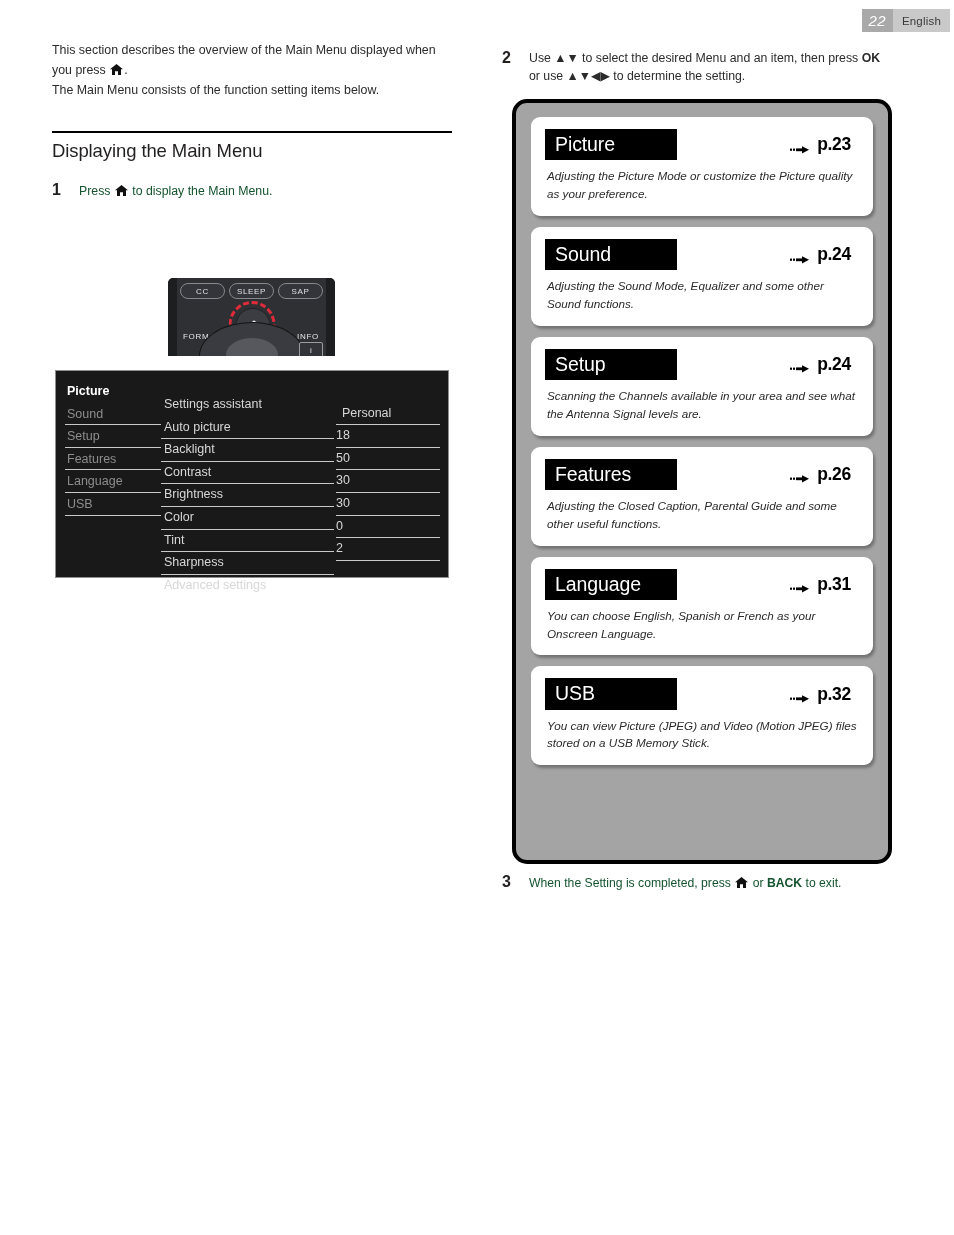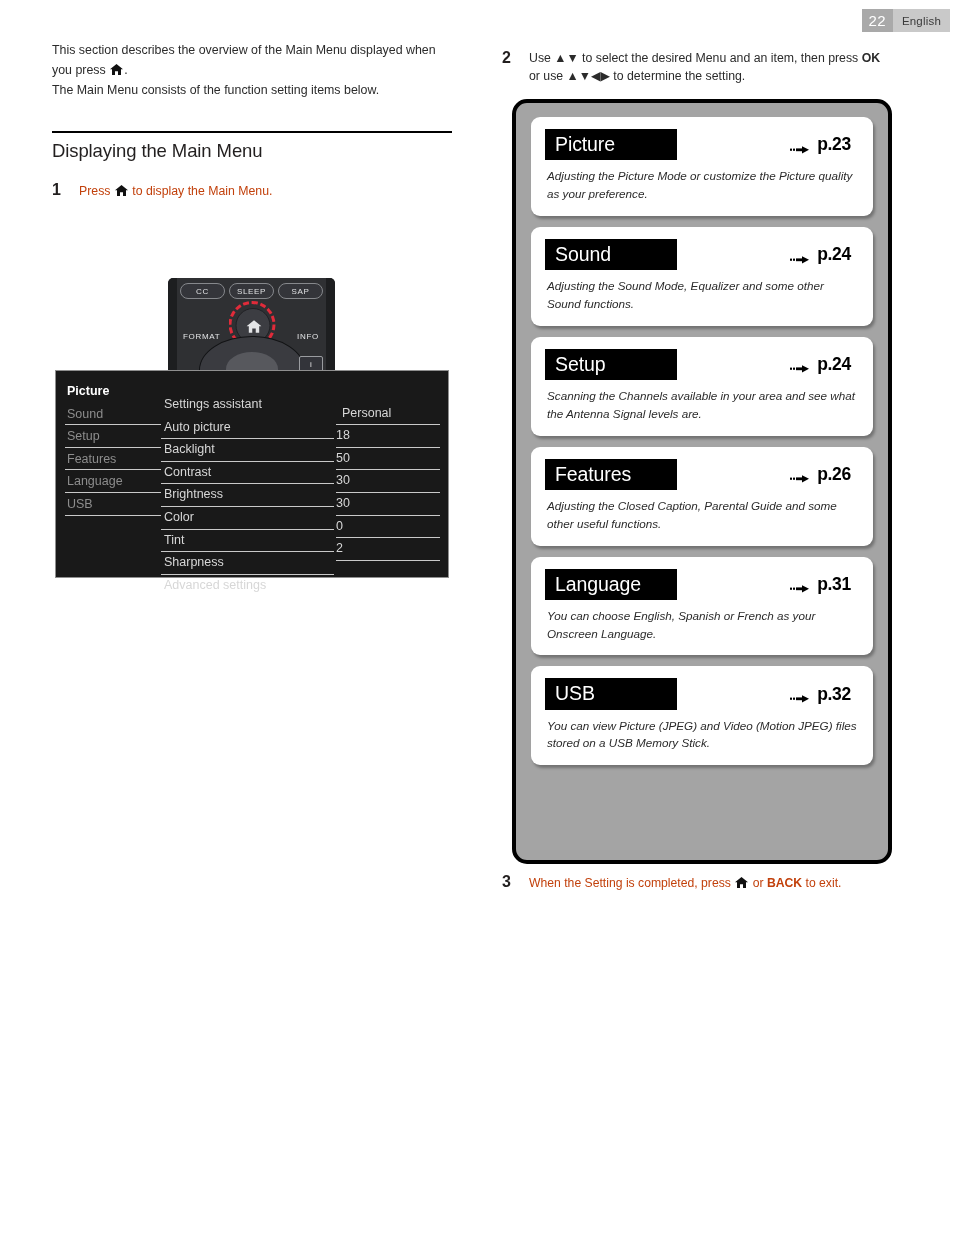--- a/index.html
+++ b/index.html
@@ -27,20 +27,21 @@
   }
   .badge-page {
     background: #a9a9a9;
     color: #ffffff;
     font-size: 15px;
     display: flex;
     align-items: center;
     justify-content: center;
     padding: 0 7px;
     letter-spacing: .3px;
+    font-style: italic;
   }
   .badge-lang {
     background: #c9c9c9;
     color: #3a3a3a;
     font-size: 11.5px;
     display: flex;
     align-items: center;
     justify-content: center;
     padding: 0 9px;
     letter-spacing: .2px;
@@ -91,42 +92,42 @@
   .step-num {
     font-size: 16px;
     font-weight: bold;
     width: 27px;
     flex: 0 0 27px;
     line-height: 1.25;
   }
   .step-text {
     font-size: 12.3px;
     line-height: 1.55;
-    color: #c2410c;
+    color: #14532d;
     padding-top: 2px;
   }
 
   
   .home-ico {
     display: inline-block;
     width: 13px;
     height: 11px;
     vertical-align: -1px;
     position: relative;
     margin: 0 1px;
   }
   .home-ico svg { display: block; }
 
   
   .remote {
     position: absolute;
     left: 168px;
     top: 278px;
     width: 167px;
-    height: 92px;
+    height: 78px;
     background: #2f3033;
     border-radius: 5px 5px 0 0;
     overflow: hidden;
   }
   .remote-edge-l, .remote-edge-r {
     position: absolute;
     top: 0; bottom: 0;
     width: 9px;
     background: #1d1e20;
   }

